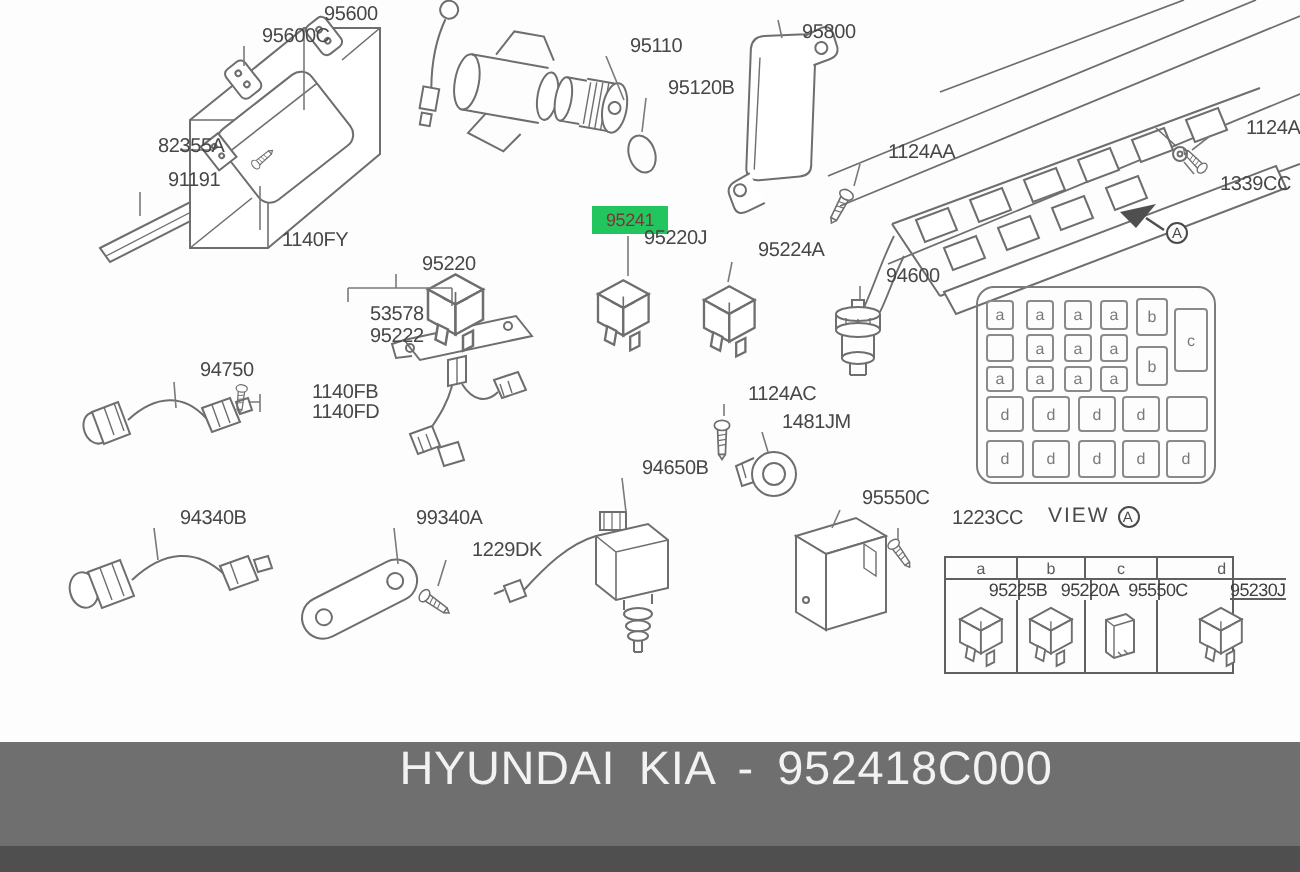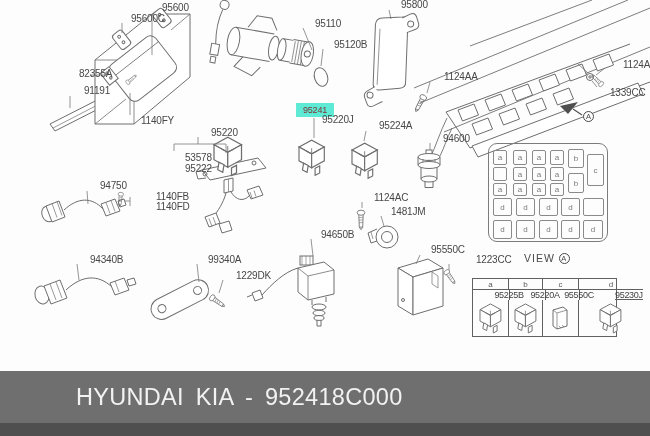--- a/index.html
+++ b/index.html
@@ -1,21 +1,21 @@
 <!DOCTYPE html>
 <html><head>
 <meta charset="utf-8">
 <style>
   html,body{margin:0;padding:0;background:#ffffff;}
   .stage{position:relative;width:650px;height:436px;background:#fdfdfd;overflow:hidden;
          font-family:"Liberation Sans", sans-serif;}
   svg.art{position:absolute;left:0;top:0;z-index:1;}
   .lbl{position:absolute;z-index:3;font-size:10px;line-height:10px;color:#474747;
        white-space:nowrap;letter-spacing:-0.2px;margin-left:24px;}
-  .hl{position:absolute;left:296px;top:103px;width:38px;height:14px;background:#5eead4;
+  .hl{position:absolute;left:296px;top:103px;width:38px;height:14px;background:#22c55e;
       z-index:2;display:flex;align-items:center;justify-content:center;}
   .hl .hltext{font-size:9px;color:#7e3537;letter-spacing:-0.2px;}
   
   .panel{position:absolute;left:488px;top:143px;width:120px;height:99px;z-index:2;
          border:1.3px solid #7c7c7c;border-radius:9px;box-sizing:border-box;}
   .pcell{position:absolute;border:1px solid #8a8a8a;border-radius:2px;box-sizing:border-box;
          display:flex;align-items:center;justify-content:center;color:#7a7a7a;font-size:8px;}
   .viewcap{position:absolute;left:524px;top:252px;z-index:3;display:flex;align-items:flex-end;
            gap:4px;font-size:10.5px;letter-spacing:1px;color:#4a4a4a;}
   .circA{width:11px;height:11px;border:1px solid #4a4a4a;border-radius:50%;
@@ -27,21 +27,21 @@
           border:1px solid #606060;box-sizing:border-box;background:#fdfdfd;
           display:grid;grid-template-columns:36px 34px 36px 1fr;grid-template-rows:11px 10px 1fr;}
   .vc{display:flex;align-items:center;justify-content:center;box-sizing:border-box;
       border-right:1px solid #606060;border-bottom:1px solid #606060;}
   .vc.lastcol{border-right:none;}
   .vc.lastrow{border-bottom:none;}
   .vc.hletter{font-size:8px;color:#5a5a5a;}
   .vc.hnum{font-size:9px;color:#3f3f3f;letter-spacing:-0.3px;margin-left:36px;}
   
   .banner{position:absolute;left:0;top:371px;width:650px;height:52px;background:#6f6f6f;z-index:4;
-          display:flex;align-items:center;padding-left:76px;gap:25px;box-sizing:border-box;}
+          display:flex;align-items:center;padding-left:76px;gap:25px;box-sizing:border-box;flex-direction:column;}
   .banner span{font-size:23.5px;color:#f2f2f2;letter-spacing:0.3px;word-spacing:5px;}
   .banner-strip{position:absolute;left:0;top:423px;width:650px;height:13px;background:#4f4f4f;z-index:4;}
 </style>
 </head>
 <body>
 
 <div class="stage">
 
   <svg class="art" width="650" height="371" viewBox="0 0 650 371">
     <defs>
@@ -291,21 +291,21 @@
     </g>
   </svg>
 
   <div class="lbl" style="left:138px;top:3px">95600</div>
   <div class="lbl" style="left:107px;top:14px">95600C</div>
   <div class="lbl" style="left:55px;top:69px">82355A</div>
   <div class="lbl" style="left:60px;top:86px">91191</div>
   <div class="lbl" style="left:117px;top:116px">1140FY</div>
   <div class="lbl" style="left:291px;top:19px">95110</div>
   <div class="lbl" style="left:310px;top:40px">95120B</div>
-  <div class="lbl" style="left:377px;top:0px">95800</div>
+  <div class="lbl" style="left:377px;top:12px">95800</div>
   <div class="lbl" style="left:420px;top:72px">1124AA</div>
   <div class="lbl" style="left:599px;top:60px">1124AA</div>
   <div class="lbl" style="left:586px;top:88px">1339CC</div>
   <div class="lbl" style="left:187px;top:128px">95220</div>
   <div class="lbl" style="left:161px;top:153px">53578</div>
   <div class="lbl" style="left:161px;top:164px">95222</div>
   <div class="lbl" style="left:132px;top:192px">1140FB</div>
   <div class="lbl" style="left:132px;top:202px">1140FD</div>
   <div class="lbl" style="left:76px;top:181px">94750</div>
   <div class="hl">

